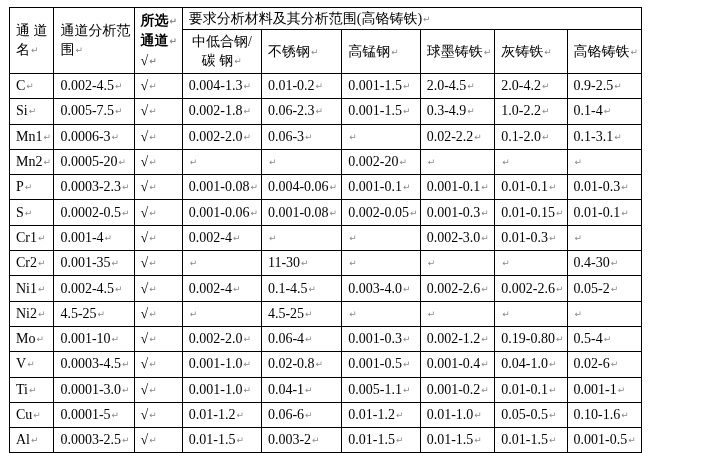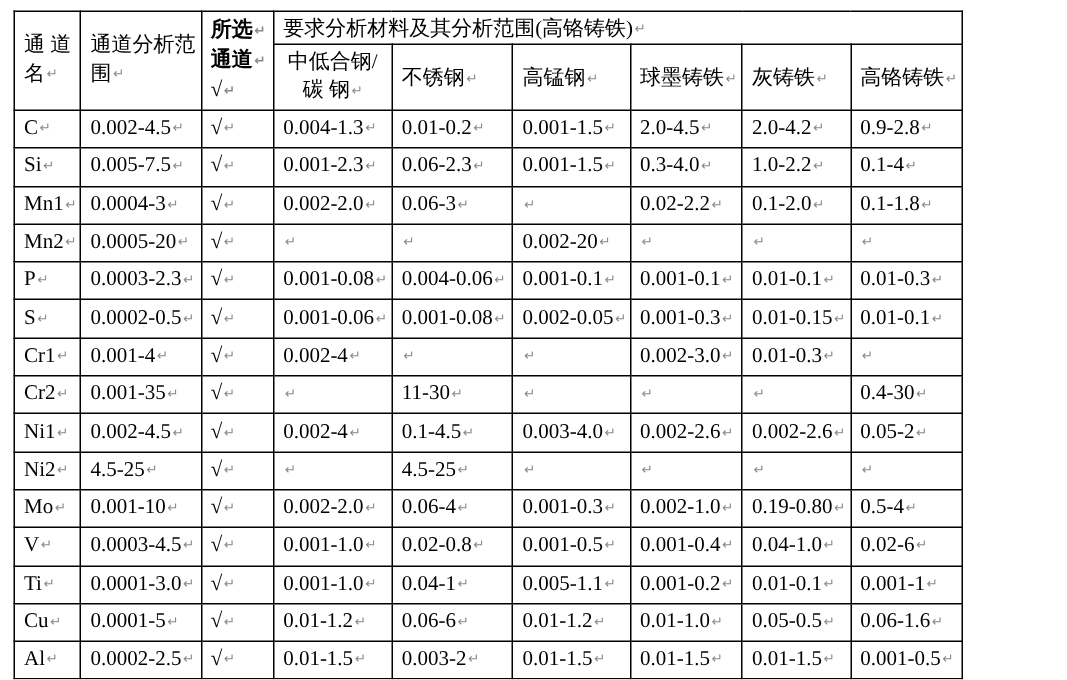--- a/index.html
+++ b/index.html
@@ -86,43 +86,43 @@
     <tbody>
         <tr>
           <td><span>C</span><span class="pmark">↵</span></td>
           <td><span>0.002-4.5</span><span class="pmark">↵</span></td>
           <td><span>√</span><span class="pmark">↵</span></td>
           <td><span>0.004-1.3</span><span class="pmark">↵</span></td>
           <td><span>0.01-0.2</span><span class="pmark">↵</span></td>
           <td><span>0.001-1.5</span><span class="pmark">↵</span></td>
           <td><span>2.0-4.5</span><span class="pmark">↵</span></td>
           <td><span>2.0-4.2</span><span class="pmark">↵</span></td>
-          <td><span>0.9-2.8</span><span class="pmark">↵</span></td>
+          <td><span>0.9-2.5</span><span class="pmark">↵</span></td>
         </tr>
         <tr>
           <td><span>Si</span><span class="pmark">↵</span></td>
           <td><span>0.005-7.5</span><span class="pmark">↵</span></td>
           <td><span>√</span><span class="pmark">↵</span></td>
-          <td><span>0.001-2.3</span><span class="pmark">↵</span></td>
+          <td><span>0.002-1.8</span><span class="pmark">↵</span></td>
           <td><span>0.06-2.3</span><span class="pmark">↵</span></td>
           <td><span>0.001-1.5</span><span class="pmark">↵</span></td>
-          <td><span>0.3-4.0</span><span class="pmark">↵</span></td>
+          <td><span>0.3-4.9</span><span class="pmark">↵</span></td>
           <td><span>1.0-2.2</span><span class="pmark">↵</span></td>
           <td><span>0.1-4</span><span class="pmark">↵</span></td>
         </tr>
         <tr>
           <td><span>Mn1</span><span class="pmark">↵</span></td>
-          <td><span>0.0004-3</span><span class="pmark">↵</span></td>
+          <td><span>0.0006-3</span><span class="pmark">↵</span></td>
           <td><span>√</span><span class="pmark">↵</span></td>
           <td><span>0.002-2.0</span><span class="pmark">↵</span></td>
           <td><span>0.06-3</span><span class="pmark">↵</span></td>
           <td><span></span><span class="pmark">↵</span></td>
           <td><span>0.02-2.2</span><span class="pmark">↵</span></td>
           <td><span>0.1-2.0</span><span class="pmark">↵</span></td>
-          <td><span>0.1-1.8</span><span class="pmark">↵</span></td>
+          <td><span>0.1-3.1</span><span class="pmark">↵</span></td>
         </tr>
         <tr>
           <td><span>Mn2</span><span class="pmark">↵</span></td>
           <td><span>0.0005-20</span><span class="pmark">↵</span></td>
           <td><span>√</span><span class="pmark">↵</span></td>
           <td><span></span><span class="pmark">↵</span></td>
           <td><span></span><span class="pmark">↵</span></td>
           <td><span>0.002-20</span><span class="pmark">↵</span></td>
           <td><span></span><span class="pmark">↵</span></td>
           <td><span></span><span class="pmark">↵</span></td>
@@ -194,21 +194,21 @@
           <td><span></span><span class="pmark">↵</span></td>
           <td><span></span><span class="pmark">↵</span></td>
         </tr>
         <tr>
           <td><span>Mo</span><span class="pmark">↵</span></td>
           <td><span>0.001-10</span><span class="pmark">↵</span></td>
           <td><span>√</span><span class="pmark">↵</span></td>
           <td><span>0.002-2.0</span><span class="pmark">↵</span></td>
           <td><span>0.06-4</span><span class="pmark">↵</span></td>
           <td><span>0.001-0.3</span><span class="pmark">↵</span></td>
-          <td><span>0.002-1.0</span><span class="pmark">↵</span></td>
+          <td><span>0.002-1.2</span><span class="pmark">↵</span></td>
           <td><span>0.19-0.80</span><span class="pmark">↵</span></td>
           <td><span>0.5-4</span><span class="pmark">↵</span></td>
         </tr>
         <tr>
           <td><span>V</span><span class="pmark">↵</span></td>
           <td><span>0.0003-4.5</span><span class="pmark">↵</span></td>
           <td><span>√</span><span class="pmark">↵</span></td>
           <td><span>0.001-1.0</span><span class="pmark">↵</span></td>
           <td><span>0.02-0.8</span><span class="pmark">↵</span></td>
           <td><span>0.001-0.5</span><span class="pmark">↵</span></td>
@@ -229,25 +229,25 @@
         </tr>
         <tr>
           <td><span>Cu</span><span class="pmark">↵</span></td>
           <td><span>0.0001-5</span><span class="pmark">↵</span></td>
           <td><span>√</span><span class="pmark">↵</span></td>
           <td><span>0.01-1.2</span><span class="pmark">↵</span></td>
           <td><span>0.06-6</span><span class="pmark">↵</span></td>
           <td><span>0.01-1.2</span><span class="pmark">↵</span></td>
           <td><span>0.01-1.0</span><span class="pmark">↵</span></td>
           <td><span>0.05-0.5</span><span class="pmark">↵</span></td>
-          <td><span>0.06-1.6</span><span class="pmark">↵</span></td>
+          <td><span>0.10-1.6</span><span class="pmark">↵</span></td>
         </tr>
         <tr>
           <td><span>Al</span><span class="pmark">↵</span></td>
-          <td><span>0.0002-2.5</span><span class="pmark">↵</span></td>
+          <td><span>0.0003-2.5</span><span class="pmark">↵</span></td>
           <td><span>√</span><span class="pmark">↵</span></td>
           <td><span>0.01-1.5</span><span class="pmark">↵</span></td>
           <td><span>0.003-2</span><span class="pmark">↵</span></td>
           <td><span>0.01-1.5</span><span class="pmark">↵</span></td>
           <td><span>0.01-1.5</span><span class="pmark">↵</span></td>
           <td><span>0.01-1.5</span><span class="pmark">↵</span></td>
           <td><span>0.001-0.5</span><span class="pmark">↵</span></td>
         </tr>
       </tbody>
   </table>

